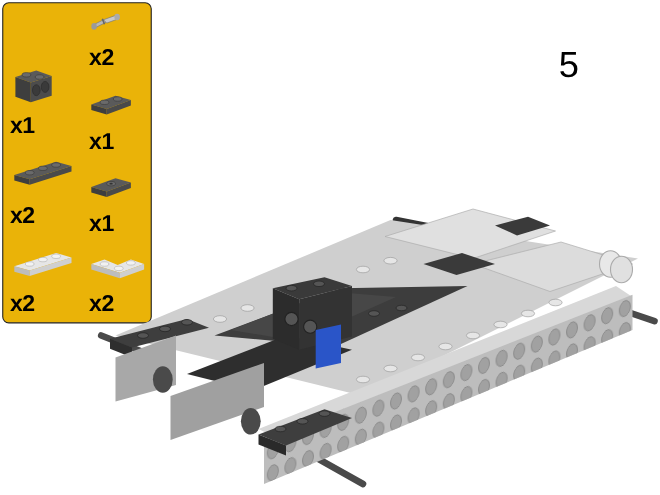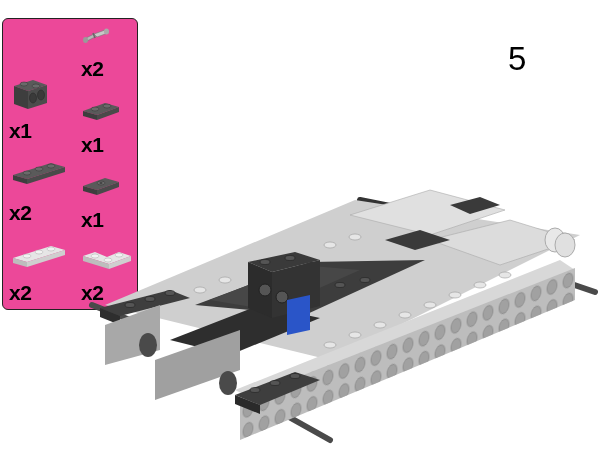--- a/index.html
+++ b/index.html
@@ -1,17 +1,17 @@
 <!DOCTYPE html>
 <html><head>
   <meta charset="utf-8">
   <style>
     html,body{margin:0;padding:0;background:#fff;}
     body{width:600px;height:450px;position:relative;overflow:hidden;font-family:"Liberation Sans",sans-serif;}
-    .parts-box{position:absolute;left:2px;top:18px;width:134px;height:290px;border:1.5px solid #222;border-radius:6px;background:#ec4899;}
+    .parts-box{position:absolute;left:2px;top:2px;width:134px;height:290px;border:1.5px solid #222;border-radius:6px;background:#eab308;}
     .part{position:absolute;}
     .qty{position:absolute;font-weight:bold;font-size:21px;color:#000;font-family:"Liberation Sans",sans-serif;letter-spacing:-0.5px;}
     .step-number{position:absolute;left:508px;top:40px;font-size:33px;color:#000;font-family:"Liberation Sans",sans-serif;}
     .model{position:absolute;left:0;top:0;}
   </style>
 </head>
 <body>
 
 <div class="parts-box">
 

